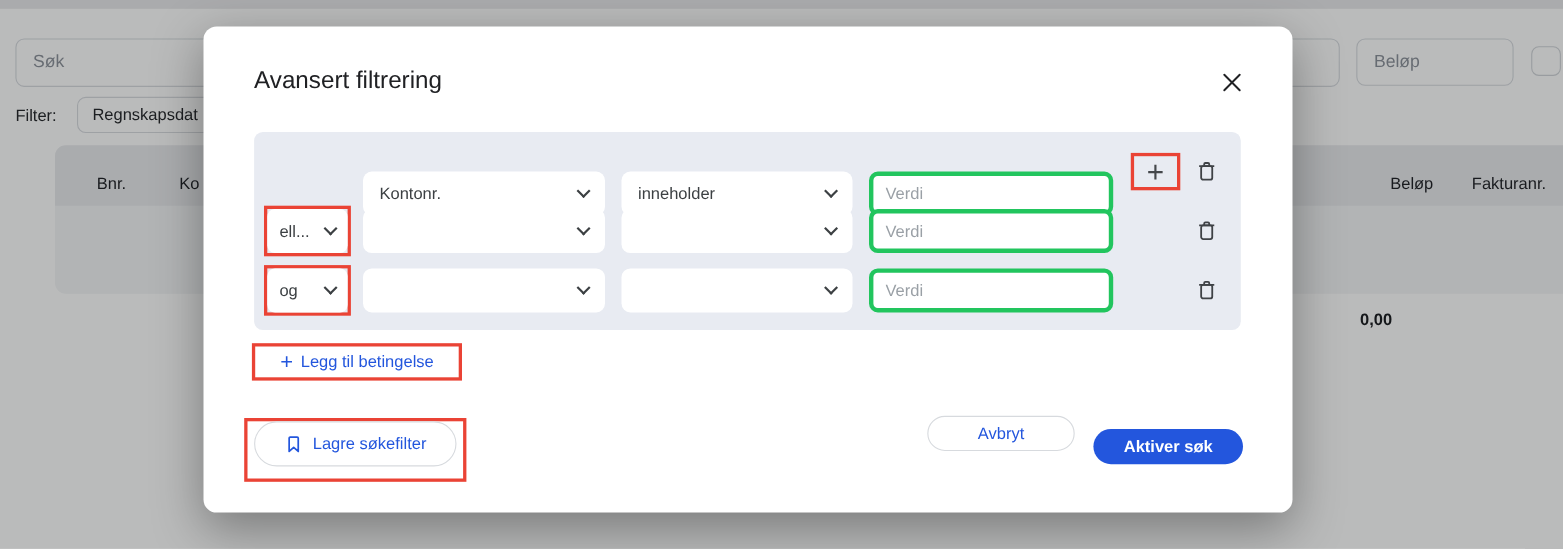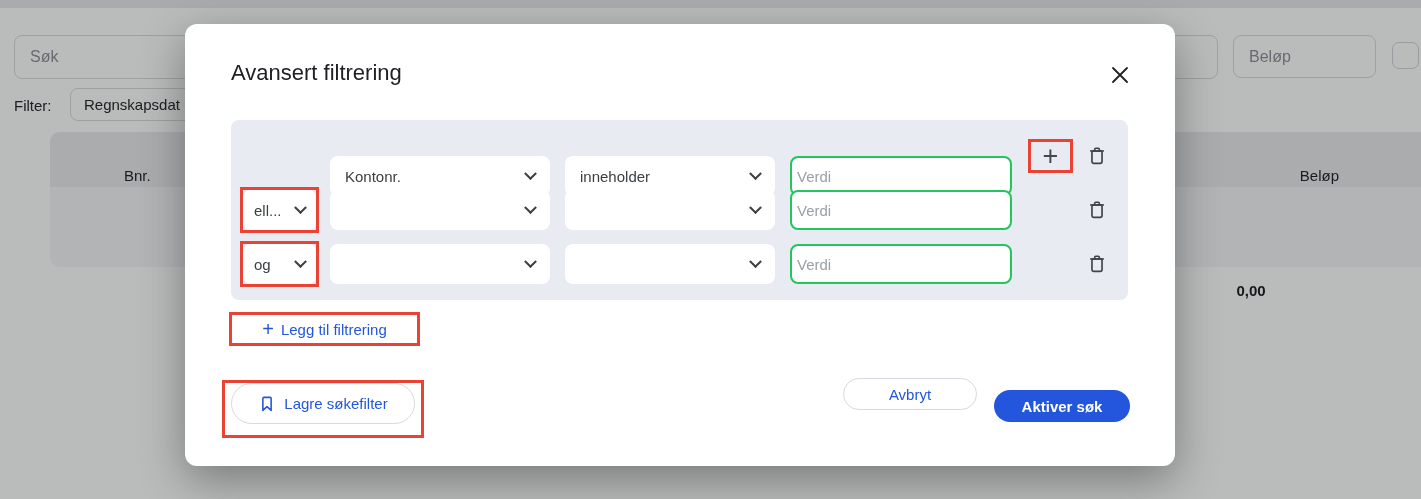--- a/index.html
+++ b/index.html
@@ -21,21 +21,21 @@
   .filter-chip {
     position:absolute; left:70px; top:88px; width:270px; height:33px; line-height:31px;
     background:#fff; border:1px solid #d8dbe0; border-radius:8px; padding:0 13px;
     font-size:15px; color:#26282c; white-space:nowrap; overflow:hidden;
   }
   .data-table {
     position:absolute; left:50px; top:132px; width:1391px; height:135px;
     background:#f4f5f7; border-radius:10px; overflow:hidden;
   }
   .table-head { position:absolute; left:0; top:0; width:100%; height:55px; background:#e9eaed; }
-  .th { position:absolute; top:16px; height:55px; line-height:55px; font-size:15px; font-weight:500; color:#1f2126;margin-left:36px; }
+  .th { position:absolute; top:8px; height:55px; line-height:55px; font-size:15px; font-weight:500; color:#1f2126; }
   .th-bnr   { left:38px; }
   .th-konto { left:113px; }
   .th-belop { left:1153px; width:100px; text-align:right; }
   .th-fakt  { left:1288px; }
   .total-belop {
     position:absolute; left:1201px; top:282px; width:100px; text-align:center;
     font-size:15px; font-weight:700; color:#1b1d21;
   }
   .row-checkbox {
     position:absolute; left:1392px; top:42px; width:27px; height:27px;
@@ -61,21 +61,21 @@
     position:absolute; height:40px; background:#fff; border-radius:8px; cursor:pointer;
     display:flex; align-items:center; justify-content:space-between; padding:0 15px;
     font-size:15px; color:#3c4043;
   }
   .chev {
     width:9px; height:9px; border-right:2px solid #3c4043; border-bottom:2px solid #3c4043;
     transform:rotate(45deg) translate(-2px,-2px); flex:none; margin-left:8px;
   }
   .value-input {
     position:absolute; height:40px; width:222px; left:559px; background:#fff;
-    border:2px solid #22c55e; border-radius:8px; padding:0 5px; font-size:15px; outline:none;
+    border:4px solid #22c55e; border-radius:8px; padding:0 11px; font-size:15px; outline:none;
     font-family:"Liberation Sans",sans-serif; color:#c2410c;
   }
   .value-input::placeholder { color:#9aa0a6; }
   .field-sel { left:99px; width:220px; }
   .op-sel    { left:334px; width:210px; }
   .r1 { top:16px;margin-top:20px; } .r2 { top:70px; } .r3 { top:124px; }
   .anno { border:3px solid #ea4335; }
   .conj-box { position:absolute; left:9px; width:79px; height:46px; }
   .conj-box .select { position:static; width:73px; height:40px; padding:0 11px; border-radius:7px; }
   .cb2 { top:67px; } .cb3 { top:121px; }
@@ -133,20 +133,21 @@
 
   <input class="text-input" style="left: 1120px; top: 35px; width: 98px; height: 44px;">
   <input class="text-input" style="left: 1233px; top: 35px; width: 143px; height: 43px;" placeholder="Beløp">
   <div class="row-checkbox"></div>
 
   <div class="data-table">
     <div class="table-head">
       <span class="th th-bnr">Bnr.</span>
       <span class="th th-konto">Ko</span>
       <span class="th th-belop">Beløp</span>
+      <span class="th th-fakt">Fakturanr.</span>
     </div>
     <div style="position:absolute; left:0; top:55px; width:100%; height:80px;"></div>
   </div>
 
   <span class="total-belop">0,00</span>
 </div>
 
 <div class="overlay"></div>
 
 <div class="modal">
@@ -234,21 +235,21 @@
           <path d="M9.5 6 V4.7 a1.2 1.2 0 0 1 1.2 -1.2 h2.6 a1.2 1.2 0 0 1 1.2 1.2 V6"></path>
           <rect x="6.5" y="6.5" width="11" height="13.5" rx="2"></rect>
         </svg>
       </span>
     </button>
   </div>
 
   <div class="add-cond-box anno">
     <button class="add-cond-btn">
       <span class="plus-glyph">+</span>
-      <span>Legg til filtrering</span>
+      <span>Legg til betingelse</span>
     </button>
   </div>
 
   <div class="save-box anno">
     <button class="pill save-pill">
       <span>
         <svg width="18" height="18" viewBox="0 0 24 24" fill="none" stroke="#2356dd" stroke-width="2.1" stroke-linejoin="round">
           <path d="M6.5 4.5 a1.3 1.3 0 0 1 1.3 -1.3 h8.4 a1.3 1.3 0 0 1 1.3 1.3 V20.5 L12 15.6 L6.5 20.5 Z"></path>
         </svg>
       </span>

